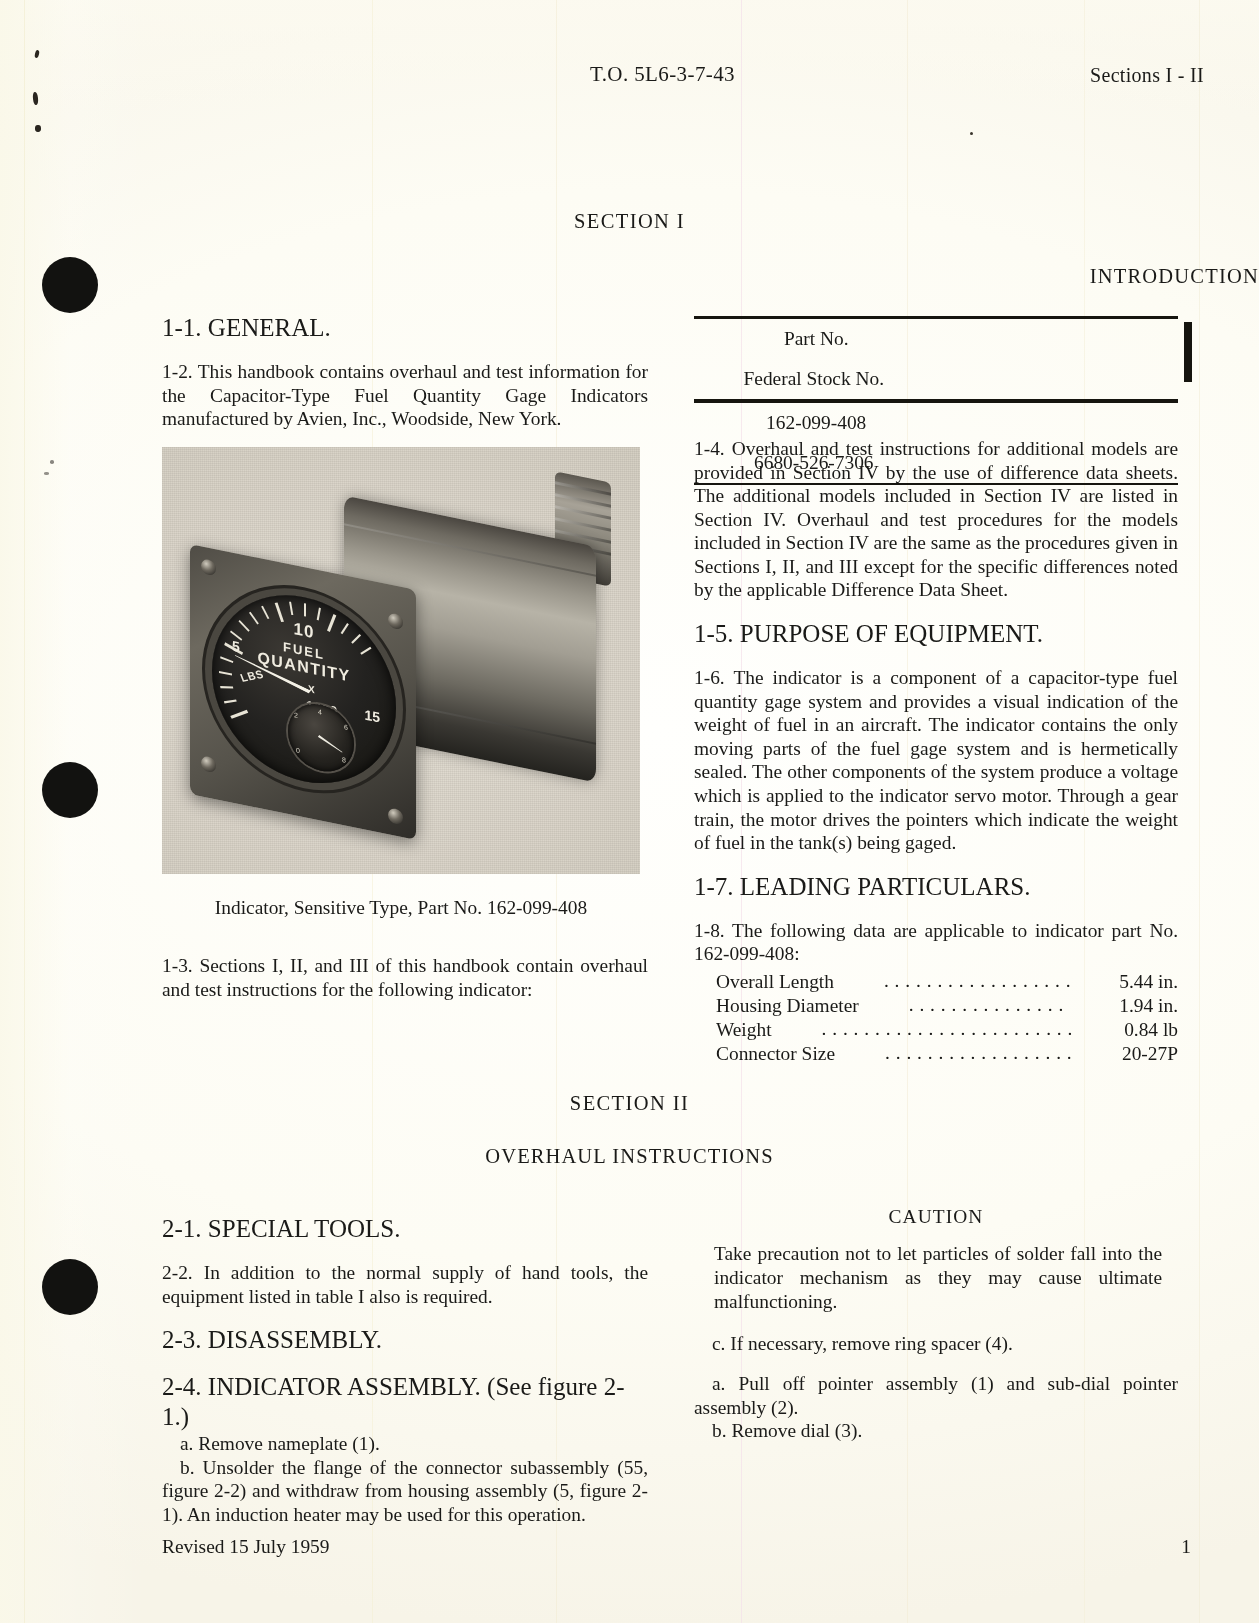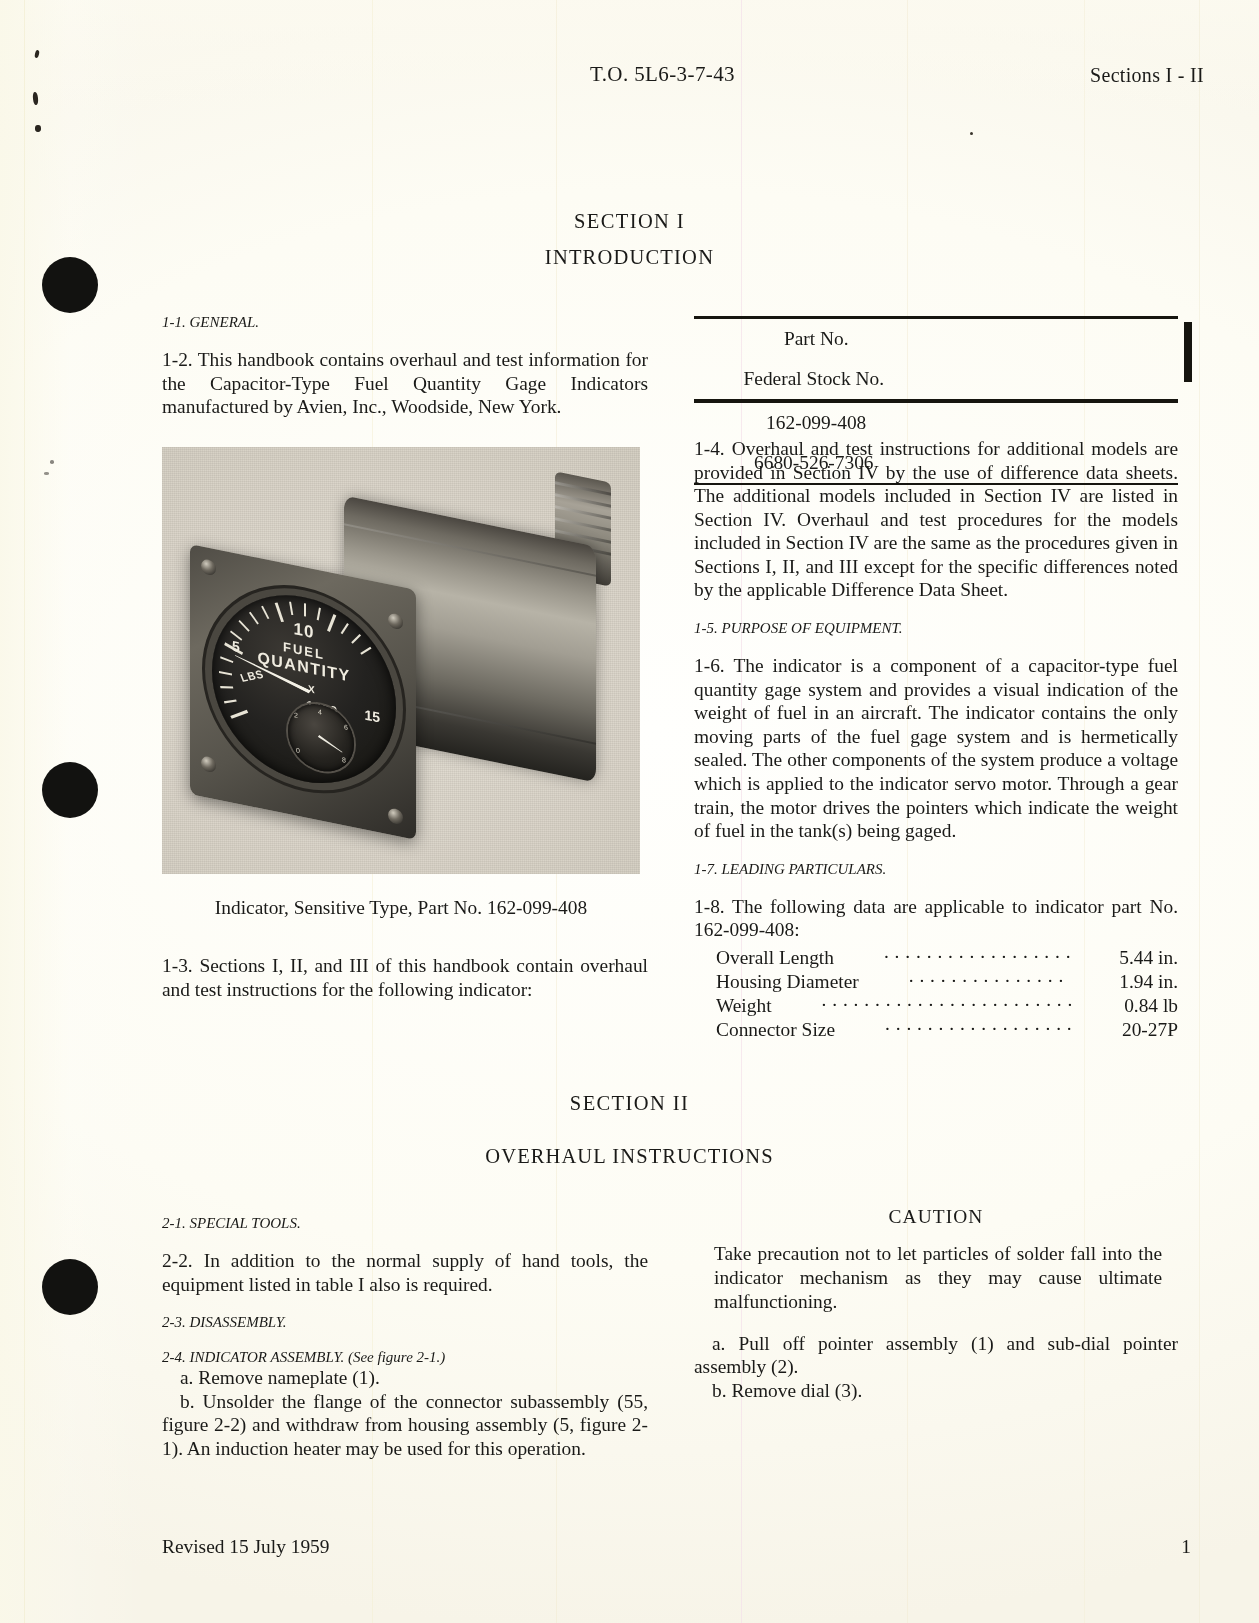--- a/index.html
+++ b/index.html
@@ -59,37 +59,37 @@
     font-size:20px; letter-spacing:.3px;
   }
   .dotmark { position:absolute; width:3px; height:3px; background:#3a352c; border-radius:50%; }
 
   
   .sec-head {
     position:absolute; width:100%; text-align:center;
     font-size:20.5px; letter-spacing:1.4px;
   }
   #sec1-title  { top:210px; }
-  #sec1-sub    { top:246px; letter-spacing:1.2px; }
+  #sec1-sub    { top:265px; letter-spacing:1.2px;text-align:right; }
   #sec2-title  { top:1092px; }
   #sec2-sub    { top:1145px; letter-spacing:1.1px; }
 
   
   .col { position:absolute; }
   #col-left  { left:162px; width:486px; }
   #col-right { left:694px; width:484px; }
 
   p.para, div.para {
     margin:0 0 17px 0;
     font-size:19.4px;
     line-height:1.215;
     text-align:justify;
     text-justify:inter-word;
   }
-  .hd { margin:0 0 17px 0; font-size:15px; line-height:1.2;font-style:italic; }
+  .hd { margin:0 0 17px 0; font-size:25px; line-height:1.2; }
 
   
   #part-table {
     position:absolute; left:694px; top:316px; width:484px;
   }
   #part-table .rule-thick { height:3px; background:#16150f; }
   #part-table .rule-double { height:4px; background:#16150f; border-top:2px solid #16150f; }
   #part-table .rule-thin { height:2px; background:#16150f; }
   #part-table .trow { display:flex;flex-direction:column; }
   #part-table .tcell {
@@ -98,21 +98,21 @@
   #part-table .c1 { width:50.5%; }
   #part-table .c2 { width:49.5%; }
   
   #change-bar {
     position:absolute; left:1184px; top:322px;
     width:8px; height:60px; background:#15140e;
   }
 
   
   .lp-list { margin:0; padding:0 0 0 22px; font-size:19.4px; line-height:1.24; }
-  .lp-row { display:flex; align-items:flex-start; white-space:nowrap;gap:44px; }
+  .lp-row { display:flex; align-items:flex-end; white-space:nowrap;gap:44px; }
   .lp-label { flex:0 0 auto; }
   .lp-dots {
     flex:1 1 auto; overflow:hidden; margin:0 5px 0 6px;
     position:relative; height:1em;
   }
   .lp-dots::before {
     content:". . . . . . . . . . . . . . . . . . . . . . . . . . . . . . . . . . . .";
     position:absolute; left:0; bottom:.06em; white-space:nowrap; letter-spacing:.5px;
   }
   .lp-val { flex:0 0 auto; }
@@ -419,20 +419,23 @@
     <div class="hd" style="margin-bottom:0;">2-4.  INDICATOR ASSEMBLY.  (See figure 2-1.)</div>
     <div class="sub">
       <span class="ind"></span><span>a.  Remove nameplate (1).</span>
     </div>
     <div class="sub" style="text-indent:18px;">b.  Unsolder the flange of the connector subassembly (55, figure 2-2) and withdraw from housing assembly (5, figure 2-1).  An induction heater may be used for this operation.</div>
   </div>
 
   <div class="col" style="left:694px; width:484px; top:1206px;">
     <div id="caution-title">CAUTION</div>
     <div id="caution-body">Take precaution not to let particles of solder fall into the indicator mechanism as they may cause ultimate malfunctioning.</div>
+    <div class="sub" style="margin-bottom:17px;">
+      <span class="ind"></span><span>c.  If necessary, remove ring spacer (4).</span>
+    </div>
     <div class="sub" style="text-indent:18px;">a.  Pull off pointer assembly (1) and sub-dial pointer assembly (2).</div>
     <div class="sub">
       <span class="ind"></span><span>b.  Remove dial (3).</span>
     </div>
   </div>
 
   <div id="footer-left">Revised 15 July 1959</div>
   <div id="footer-page">1</div>
 
 </div>

